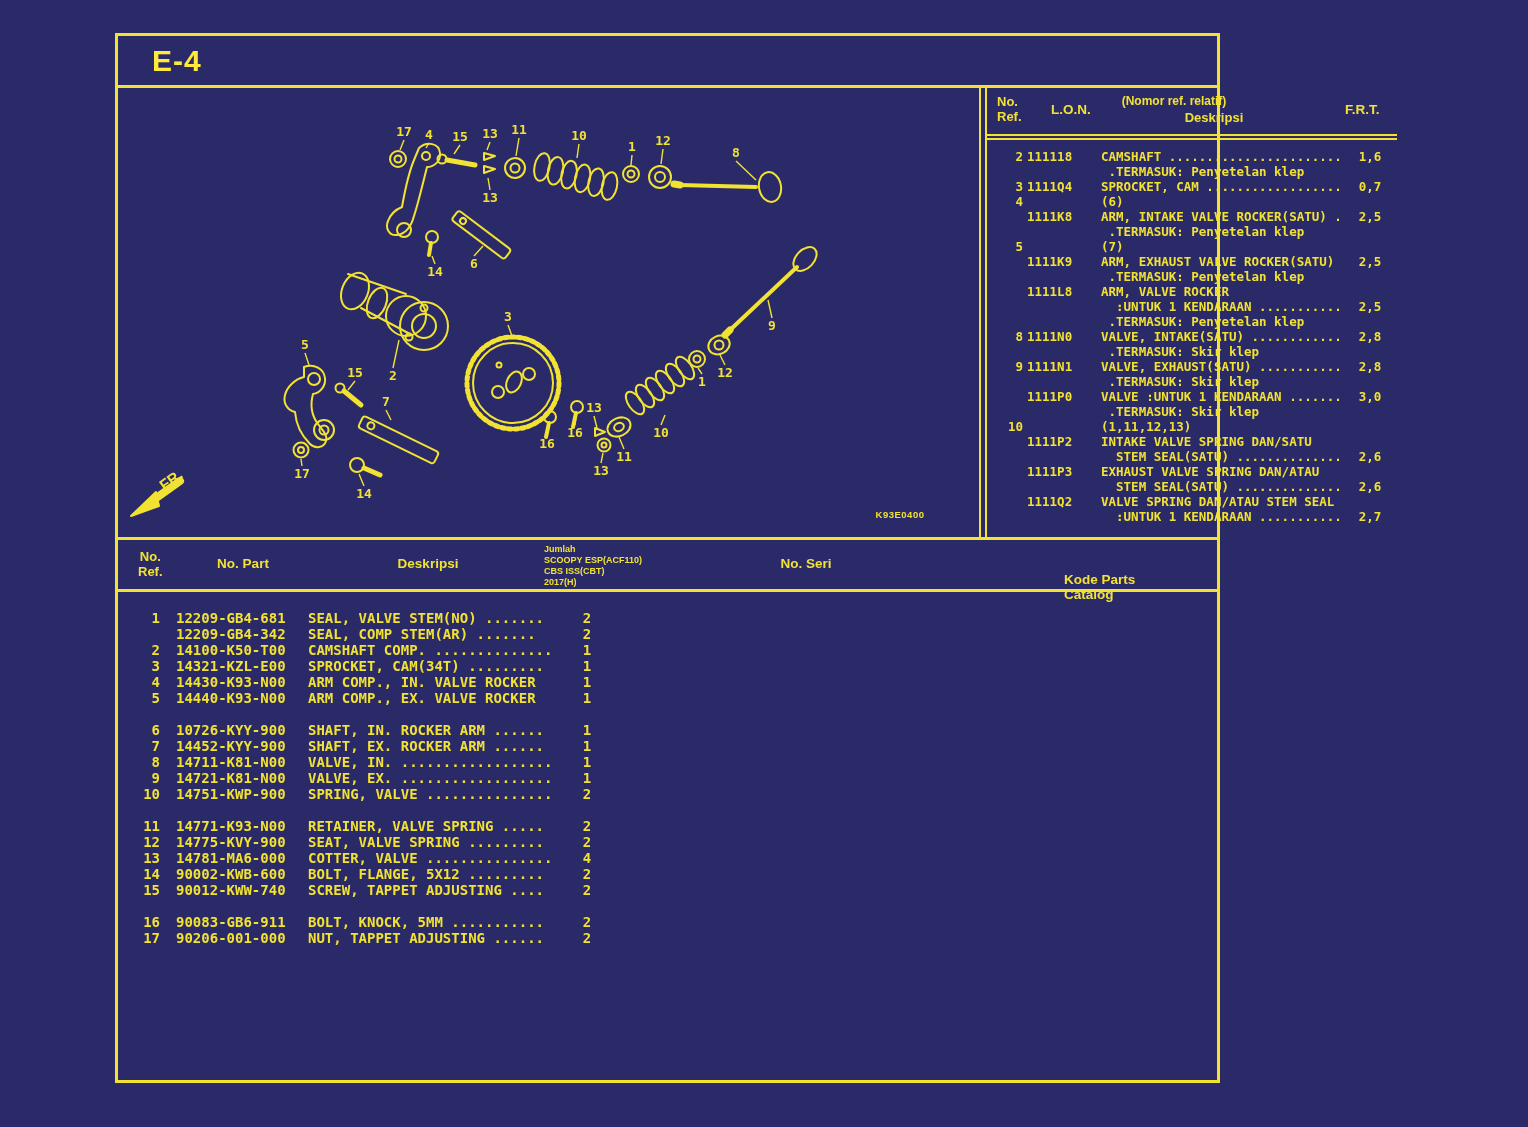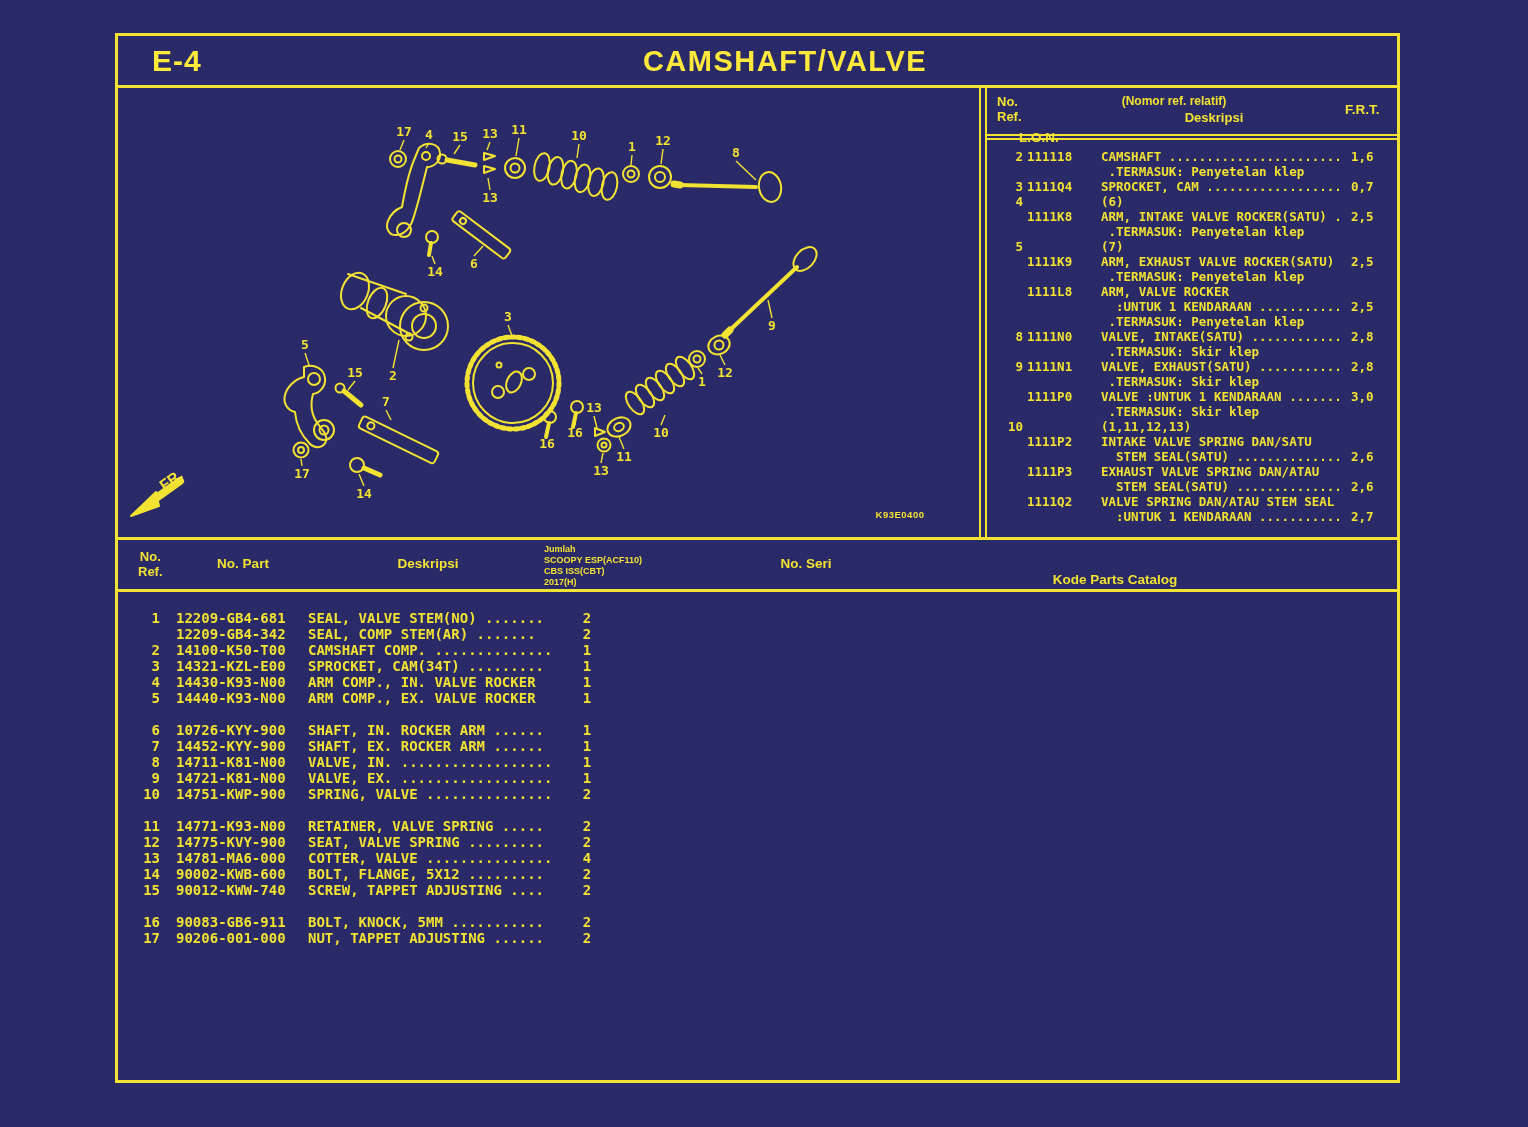--- a/index.html
+++ b/index.html
@@ -3,21 +3,21 @@
 <meta charset="utf-8">
 <style>
   html,body{margin:0;padding:0;}
   body{
     width:1528px;height:1127px;position:relative;overflow:hidden;
     background:var(--bg,#2a2a68);
     font-family:"Liberation Sans",sans-serif;
     color:var(--y,#f2e232);
   }
   .frame{
-    position:absolute;left:115px;top:33px;width:1285px;height:1050px;
+    position:absolute;left:115px;top:33px;width:1105px;height:1050px;
     border:3px solid var(--y);box-sizing:border-box;
   }
   
   .titlebar{position:absolute;left:0;top:0;width:100%;height:52px;
     border-bottom:3px solid var(--y);box-sizing:border-box;}
   .pagecode{position:absolute;left:34px;top:8px;font-size:30px;font-weight:bold;
     letter-spacing:1px;color:var(--ty,#ffe93a);}
   .pagetitle{position:absolute;left:667px;top:9px;transform:translateX(-50%);
     font-size:29px;font-weight:bold;letter-spacing:1.5px;color:var(--ty,#ffe93a);}
   
@@ -27,31 +27,31 @@
   .p{fill:none;stroke:var(--y);stroke-width:2;stroke-linecap:round;stroke-linejoin:round;}
   .lbl{font:bold 13px "DejaVu Sans Mono",monospace;fill:var(--y);}
   .ldr{stroke:var(--y);stroke-width:1.4;}
   .frtxt{font:bold 15px "Liberation Sans",sans-serif;fill:var(--y);}
   .codetxt{font:bold 9.5px "Liberation Sans",sans-serif;fill:var(--y);letter-spacing:.5px;}
   
   .refpanel{position:absolute;left:867px;top:52px;width:412px;height:449px;
     border-left:2px solid var(--y);box-sizing:border-box;}
   .refhead{position:relative;height:46px;font-weight:bold;}
   .rh-noref{position:absolute;left:10px;top:7px;font-size:13px;line-height:14.5px;}
-  .rh-lon{position:absolute;left:32px;top:14px;font-size:13.5px;margin-top:28px;}
+  .rh-lon{position:absolute;left:64px;top:14px;font-size:13.5px;}
   .rh-note{position:absolute;left:187px;top:6px;transform:translateX(-50%);font-size:12px;white-space:nowrap;}
   .rh-desk{position:absolute;left:227px;top:22px;transform:translateX(-50%);font-size:13px;}
   .rh-frt{position:absolute;left:358px;top:14px;font-size:13.5px;}
   .dbl{height:2px;border-top:2px solid var(--y);border-bottom:2px solid var(--y);}
   #ref-rows{padding:9px 8px 0 6px;}
   .rline{display:flex;line-height:15.35px;font:bold 12.5px "DejaVu Sans Mono",monospace;white-space:pre;}
   .c-ref{width:30px;text-align:right;flex:none;}
   .c-lon{width:64px;margin-left:4px;flex:none;}
   .c-desc{flex:1;margin-left:10px;overflow:hidden;}
-  .c-frt{width:38px;text-align:left;flex:none;}
+  .c-frt{width:38px;text-align:center;flex:none;}
   
   .bottomband{position:absolute;left:0;top:501px;width:100%;height:55px;
     border-top:3px solid var(--y);border-bottom:3px solid var(--y);box-sizing:border-box;
     font-weight:bold;}
   .bb-noref{position:absolute;left:20px;top:9px;font-size:13px;line-height:15px;text-align:center;}
   .bb-part{position:absolute;left:125px;top:16px;transform:translateX(-50%);font-size:13.5px;}
   .bb-desc{position:absolute;left:310px;top:16px;transform:translateX(-50%);font-size:13.5px;}
   .bb-qty{position:absolute;left:475px;top:4px;transform:translateX(-50%);
     font-size:9px;line-height:11px;text-align:left;white-space:nowrap;}
   .bb-seri{position:absolute;left:688px;top:16px;transform:translateX(-50%);font-size:13.5px;}
@@ -66,21 +66,20 @@
   .p-desc{width:264px;margin-left:8px;flex:none;overflow:hidden;}
   .p-qty{width:30px;text-align:center;flex:none;}
 </style>
 </head>
 <body style="--bg: #2a2a68; --y: #f2e232; --ty: #ffe93a;">
 
 <div class="frame">
 
   <div class="titlebar">
     <span class="pagecode">E-4</span>
-    <span class="pagetitle">CAMSHAFT/VALVE</span>
   </div>
 
   <div class="diagram">
     <svg viewBox="0 0 861 449" xmlns="http://www.w3.org/2000/svg">
 
       <g class="p">
         <circle cx="280" cy="71" r="8"></circle>
           <circle cx="280" cy="71" r="3.5"></circle>
       </g>
       <g class="p">

